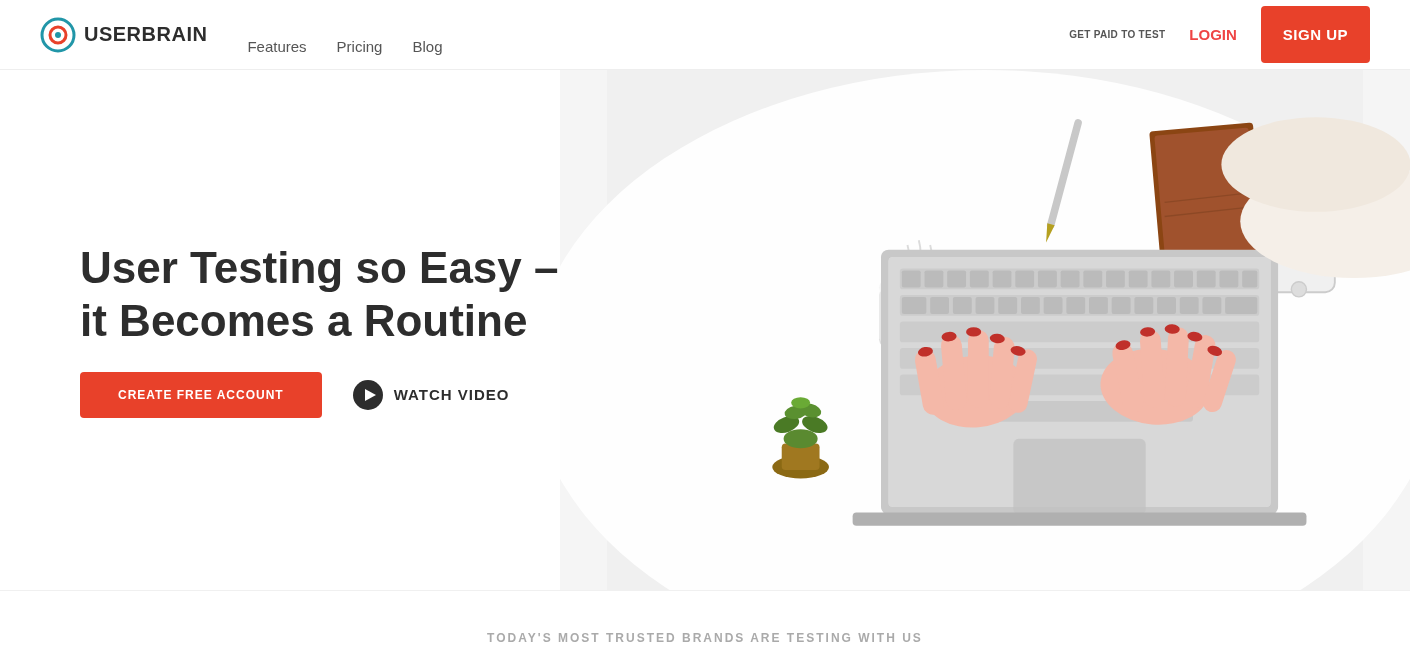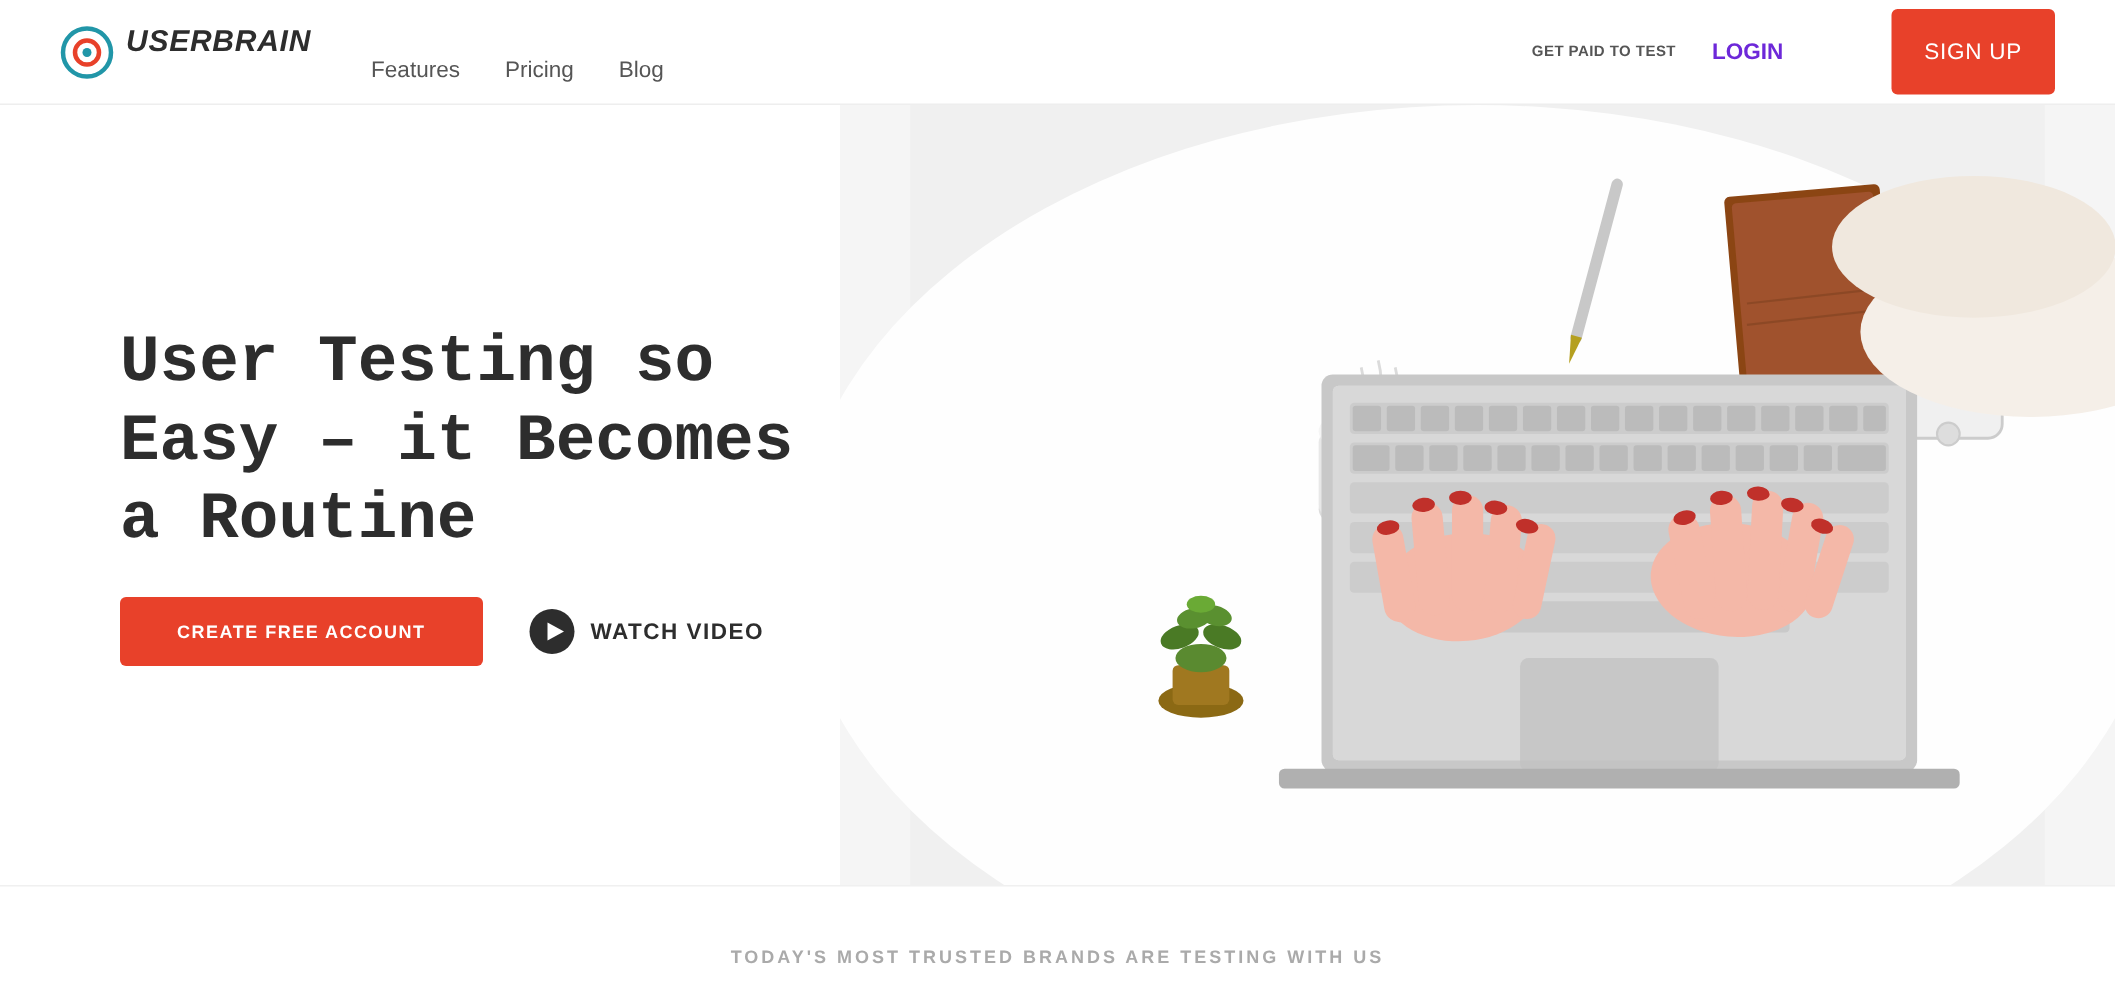--- a/index.html
+++ b/index.html
@@ -17,23 +17,23 @@
       position: relative;
       z-index: 10;
     }
     .nav-left {
       display: flex;
       align-items: center;
       gap: 40px;
     }
     .logo {
       display: flex;
+      align-items: center;
       gap: 8px;
       text-decoration: none;
-      font-style: italic;
     }
     .logo-icon {
       width: 36px;
       height: 36px;
     }
     .logo-text {
       font-size: 20px;
       font-weight: 700;
       color: #2d2d2d;
       letter-spacing: 0.5px;
@@ -56,36 +56,35 @@
     }
     .nav-get-paid {
       text-decoration: none;
       color: #555;
       font-size: 10px;
       font-weight: 600;
       letter-spacing: 0.3px;
     }
     .nav-login {
       text-decoration: none;
-      color: #6d28d9;
+      color: #ef4444;
       font-size: 15px;
       font-weight: 600;
     }
     .nav-signup {
       background: #e8412a;
       color: #fff;
       border: none;
       padding: 20px 22px;
       border-radius: 4px;
       font-size: 15px;
-      font-weight: 400;
+      font-weight: 700;
       cursor: pointer;
       text-decoration: none;
       letter-spacing: 0.5px;
-      margin-left: 48px;
     }
 
     
     .hero {
       display: flex;
       align-items: center;
       min-height: 520px;
       background: #fff;
       position: relative;
       overflow: hidden;
@@ -95,21 +94,20 @@
       width: 560px;
       padding: 60px 0 60px 80px;
       z-index: 2;
     }
     .hero-title {
       font-size: 44px;
       font-weight: 800;
       color: #2d2d2d;
       line-height: 1.2;
       margin-bottom: 24px;
-      font-family: Liberation Mono, monospace;
     }
     .hero-desc {
       font-size: 16px;
       color: #555;
       line-height: 1.7;
       margin-bottom: 36px;
       max-width: 460px;
     }
     .hero-buttons {
       display: flex;

